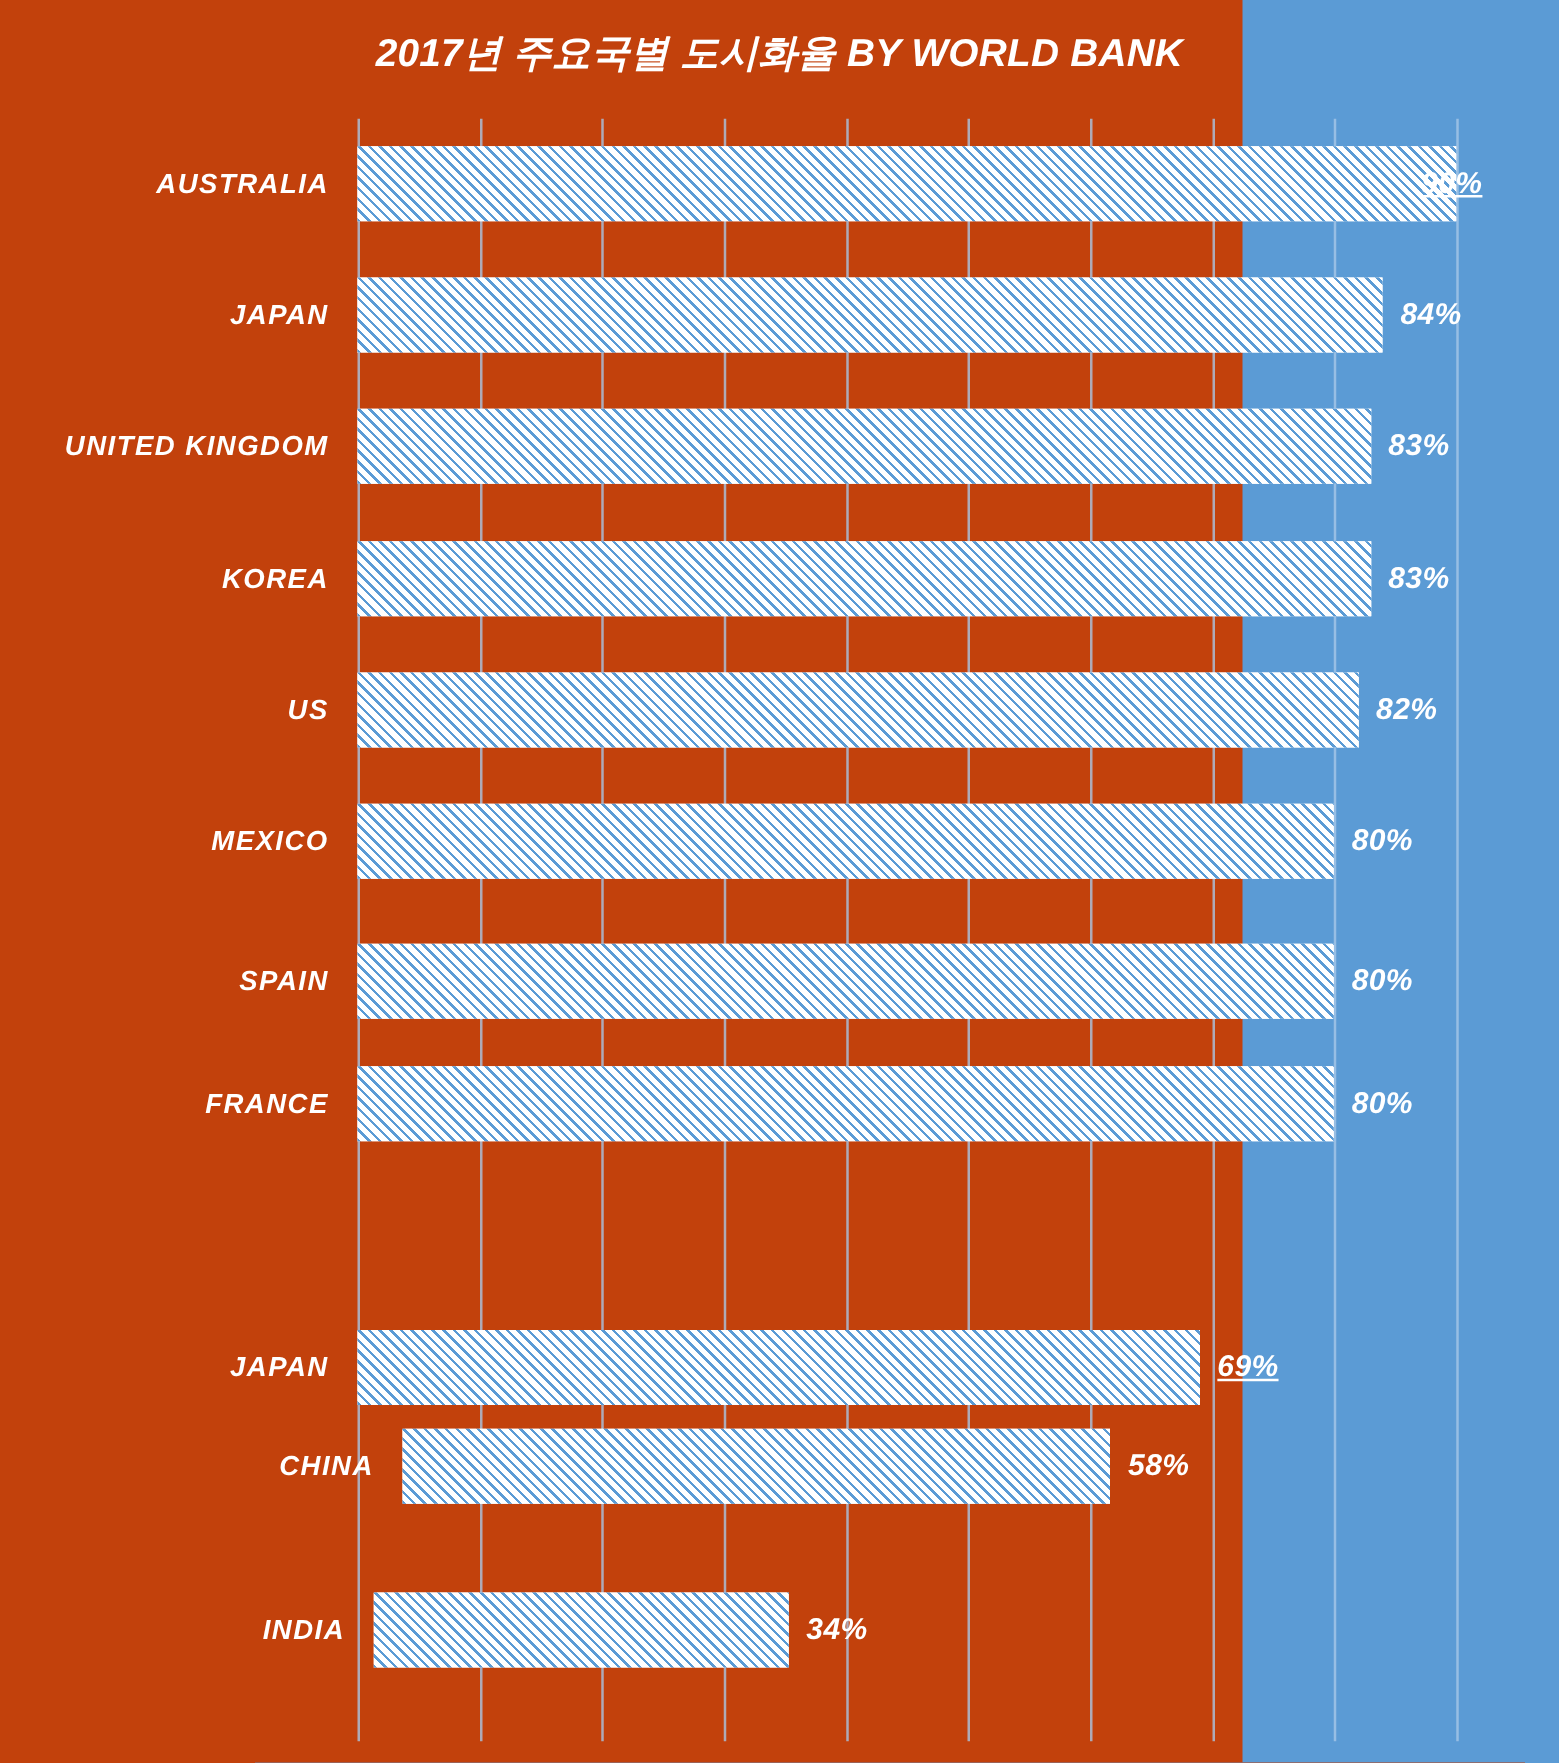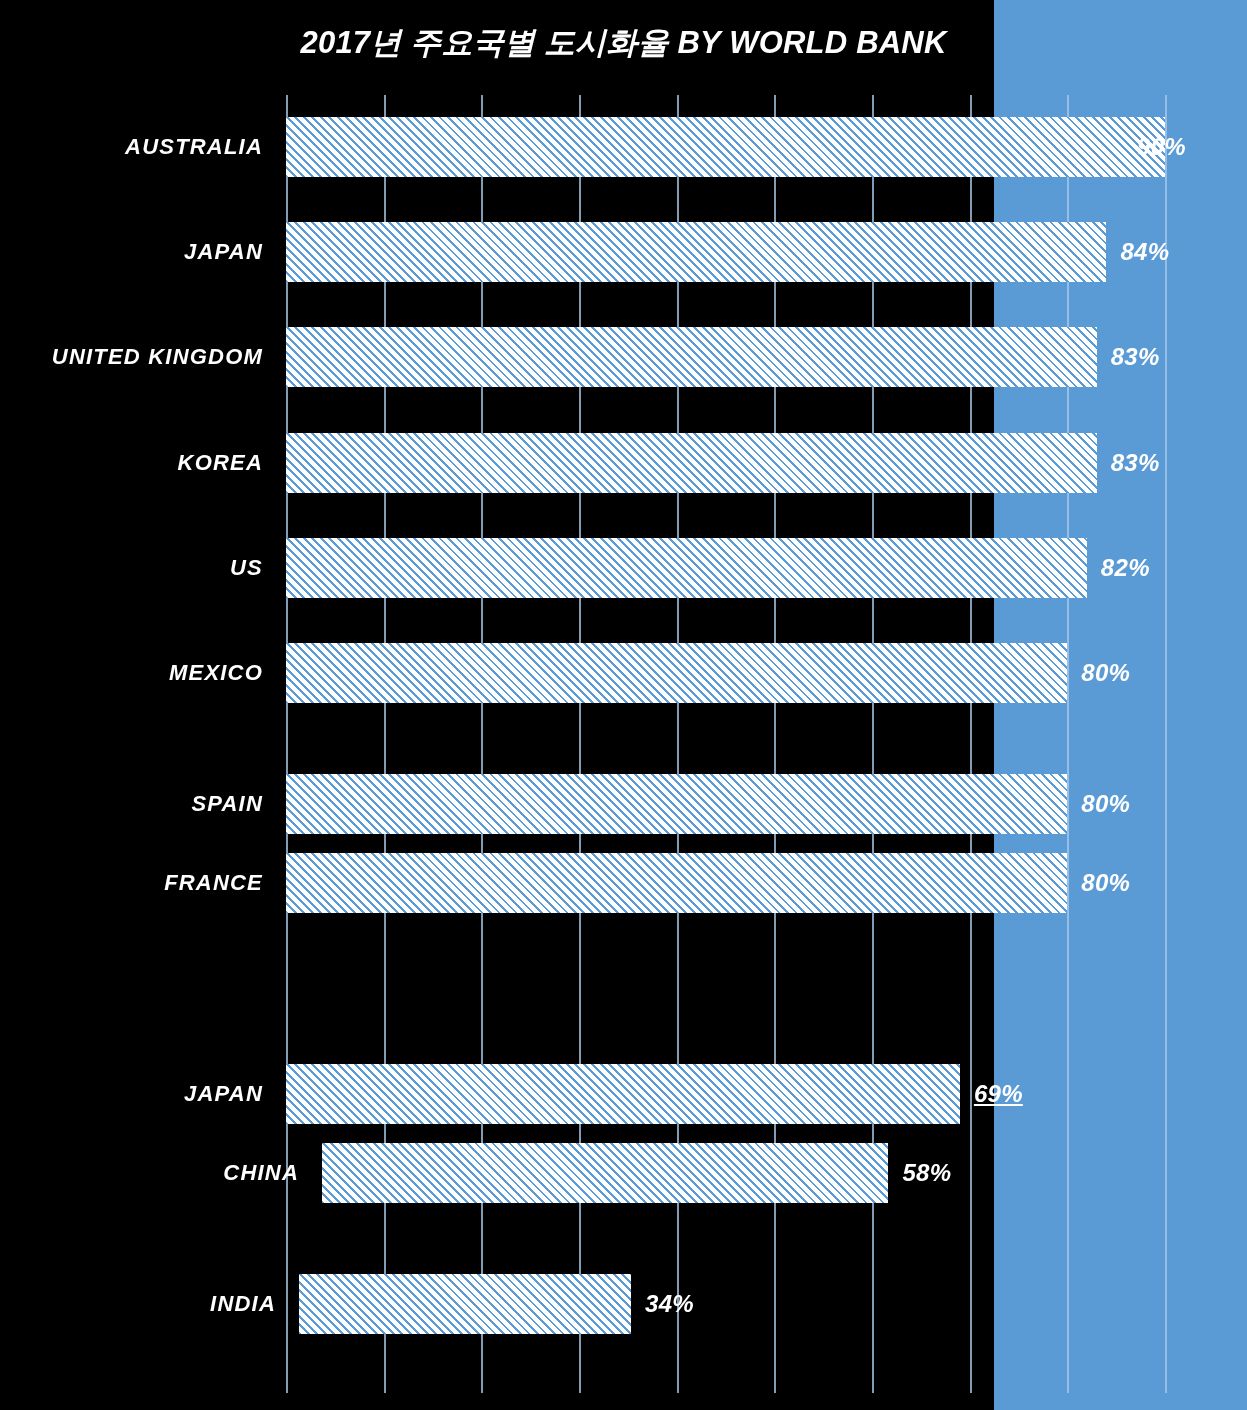--- a/index.html
+++ b/index.html
@@ -11,21 +11,21 @@
     height: 1410px;
     background: #5b9bd5;
     font-family: "Liberation Sans", sans-serif;
     overflow: hidden;
   }
 
   #chart-root {
     position: relative;
     width: 994px;
     height: 1410px;
-    background: #000000;
+    background: #c2410c;
   }
 
   
   .chart-title {
     position: absolute;
     left: 0;
     top: 22px;
     width: 1247px;
     text-align: center;
     color: #ffffff;
@@ -134,21 +134,21 @@
         <div class="gridline" style="left: 683.667px;"></div>
         <div class="gridline" style="left: 781.333px;"></div>
         <div class="gridline" style="left: 879px;"></div>
       </div>
   </div>
 
   <div class="rows" id="rows">
       <div class="bar-row" style="top: 117px; padding-left: 26px;">
         <div class="cat-label">AUSTRALIA</div>
         <div class="bar" style="width: 879px;"></div>
-        <div class="bar-value" style="left: 1137px;">90%</div>
+        <div class="bar-value" style="left: 1137px; text-decoration: underline;">90%</div>
       </div>
       <div class="bar-row" style="top: 222.2px;">
         <div class="cat-label">JAPAN</div>
         <div class="bar" style="width: 820.4px;"></div>
         <div class="bar-value" style="left: 1120.4px;">84%</div>
       </div>
       <div class="bar-row" style="top: 327.4px; padding-left: 40px;">
         <div class="cat-label">UNITED KINGDOM</div>
         <div class="bar" style="width: 810.633px;"></div>
         <div class="bar-value" style="left: 1110.63px;">83%</div>
@@ -161,21 +161,21 @@
       <div class="bar-row" style="top: 537.8px;">
         <div class="cat-label">US</div>
         <div class="bar" style="width: 800.867px;"></div>
         <div class="bar-value" style="left: 1100.87px;">82%</div>
       </div>
       <div class="bar-row" style="top: 643px;">
         <div class="cat-label">MEXICO</div>
         <div class="bar" style="width: 781.333px;"></div>
         <div class="bar-value" style="left: 1081.33px;">80%</div>
       </div>
-      <div class="bar-row" style="top: 774px;">
+      <div class="bar-row" style="top: 755px;">
         <div class="cat-label">SPAIN</div>
         <div class="bar" style="width: 781.333px;"></div>
         <div class="bar-value" style="left: 1081.33px;">80%</div>
       </div>
       <div class="bar-row" style="top: 853.4px;">
         <div class="cat-label">FRANCE</div>
         <div class="bar" style="width: 781.333px;"></div>
         <div class="bar-value" style="left: 1081.33px;">80%</div>
       </div>
       <div class="bar-row" style="top: 1063.8px;">

